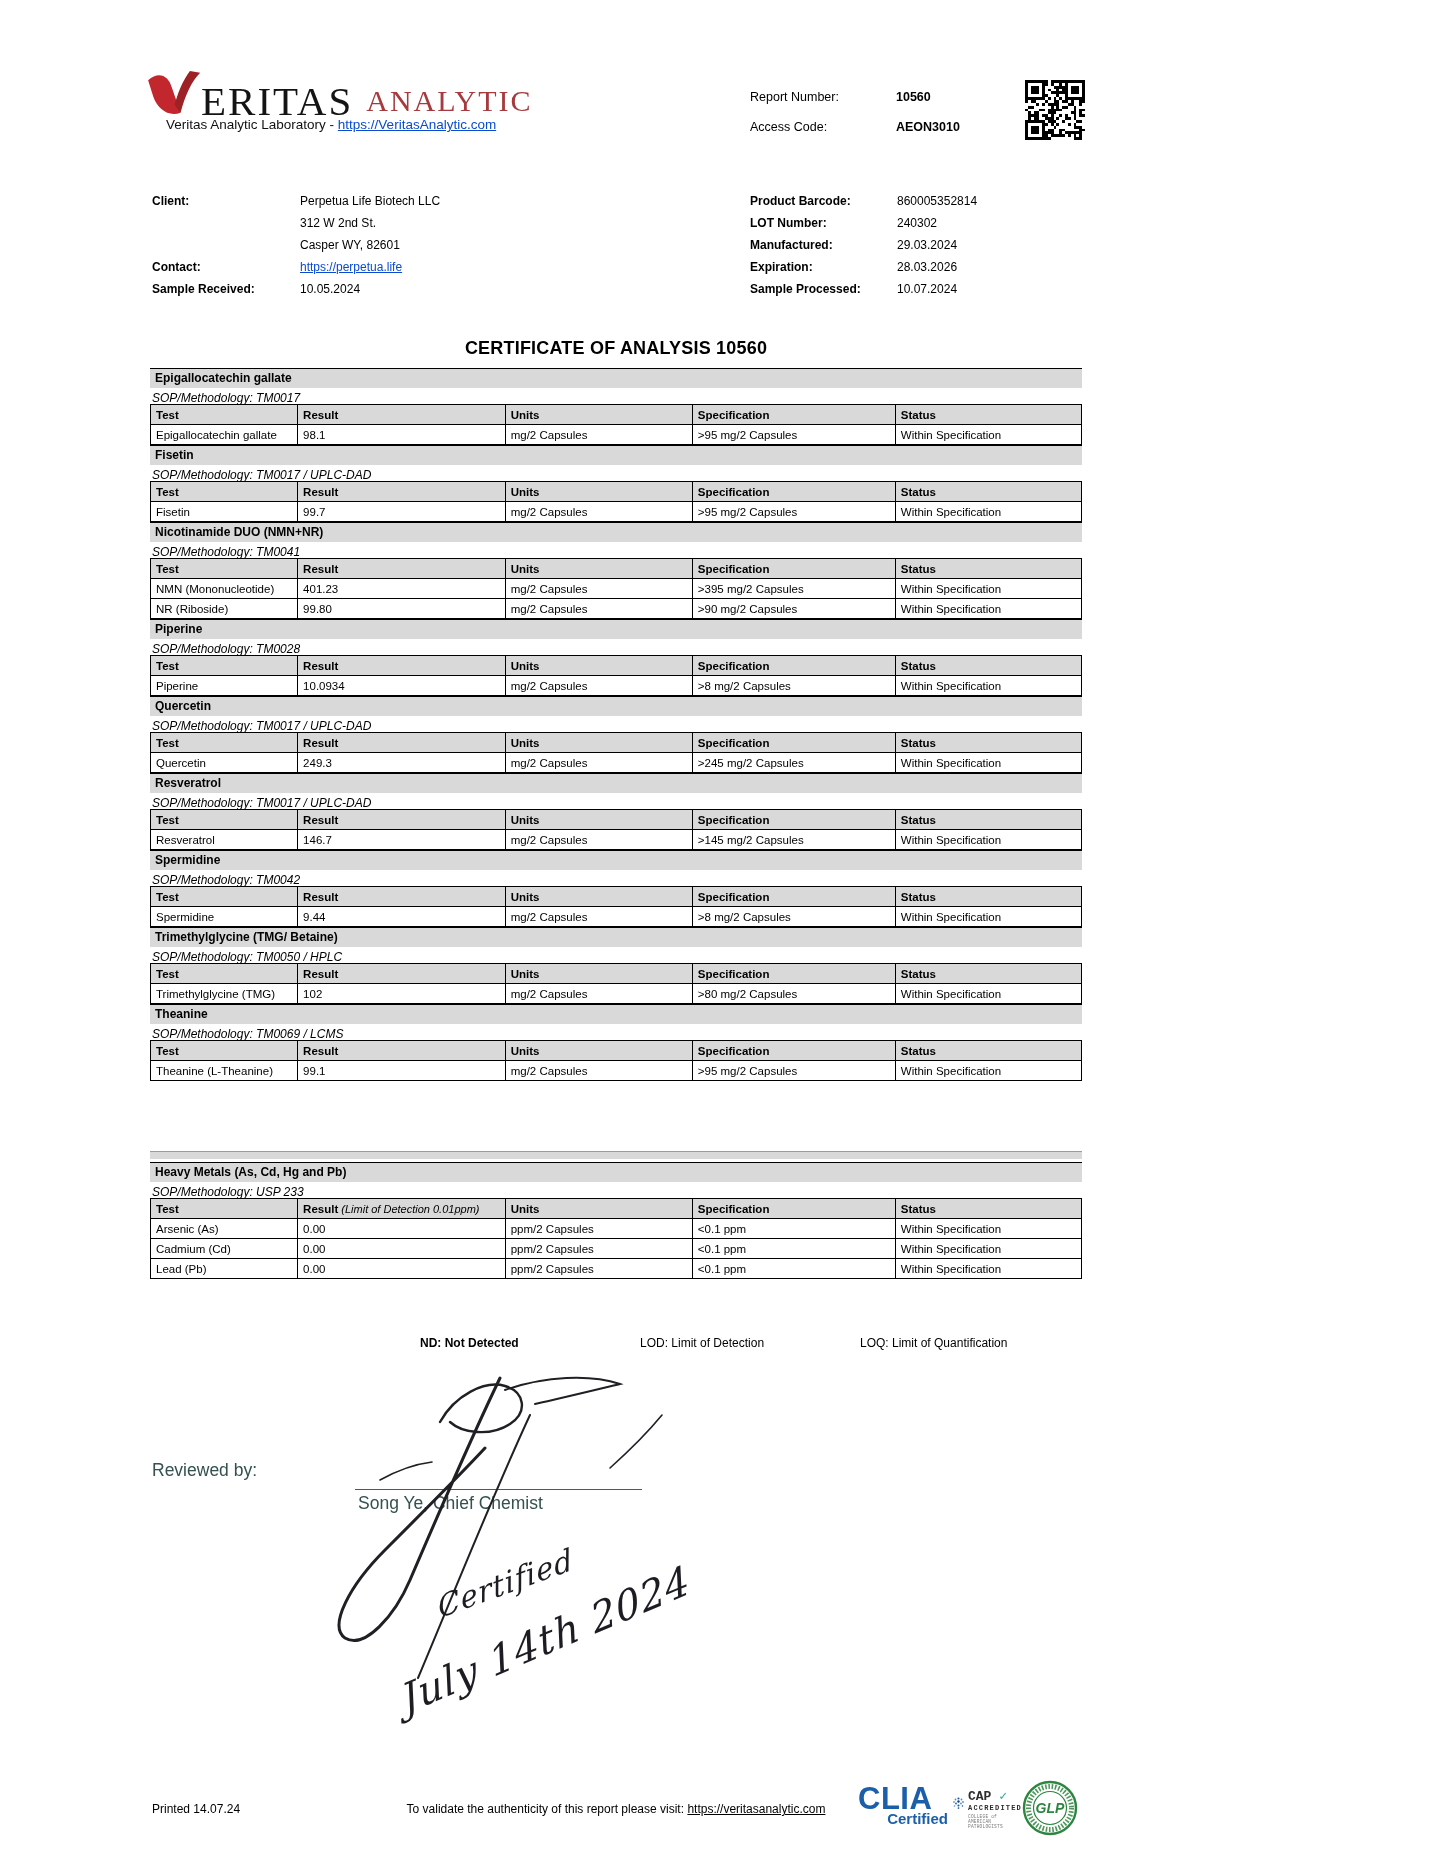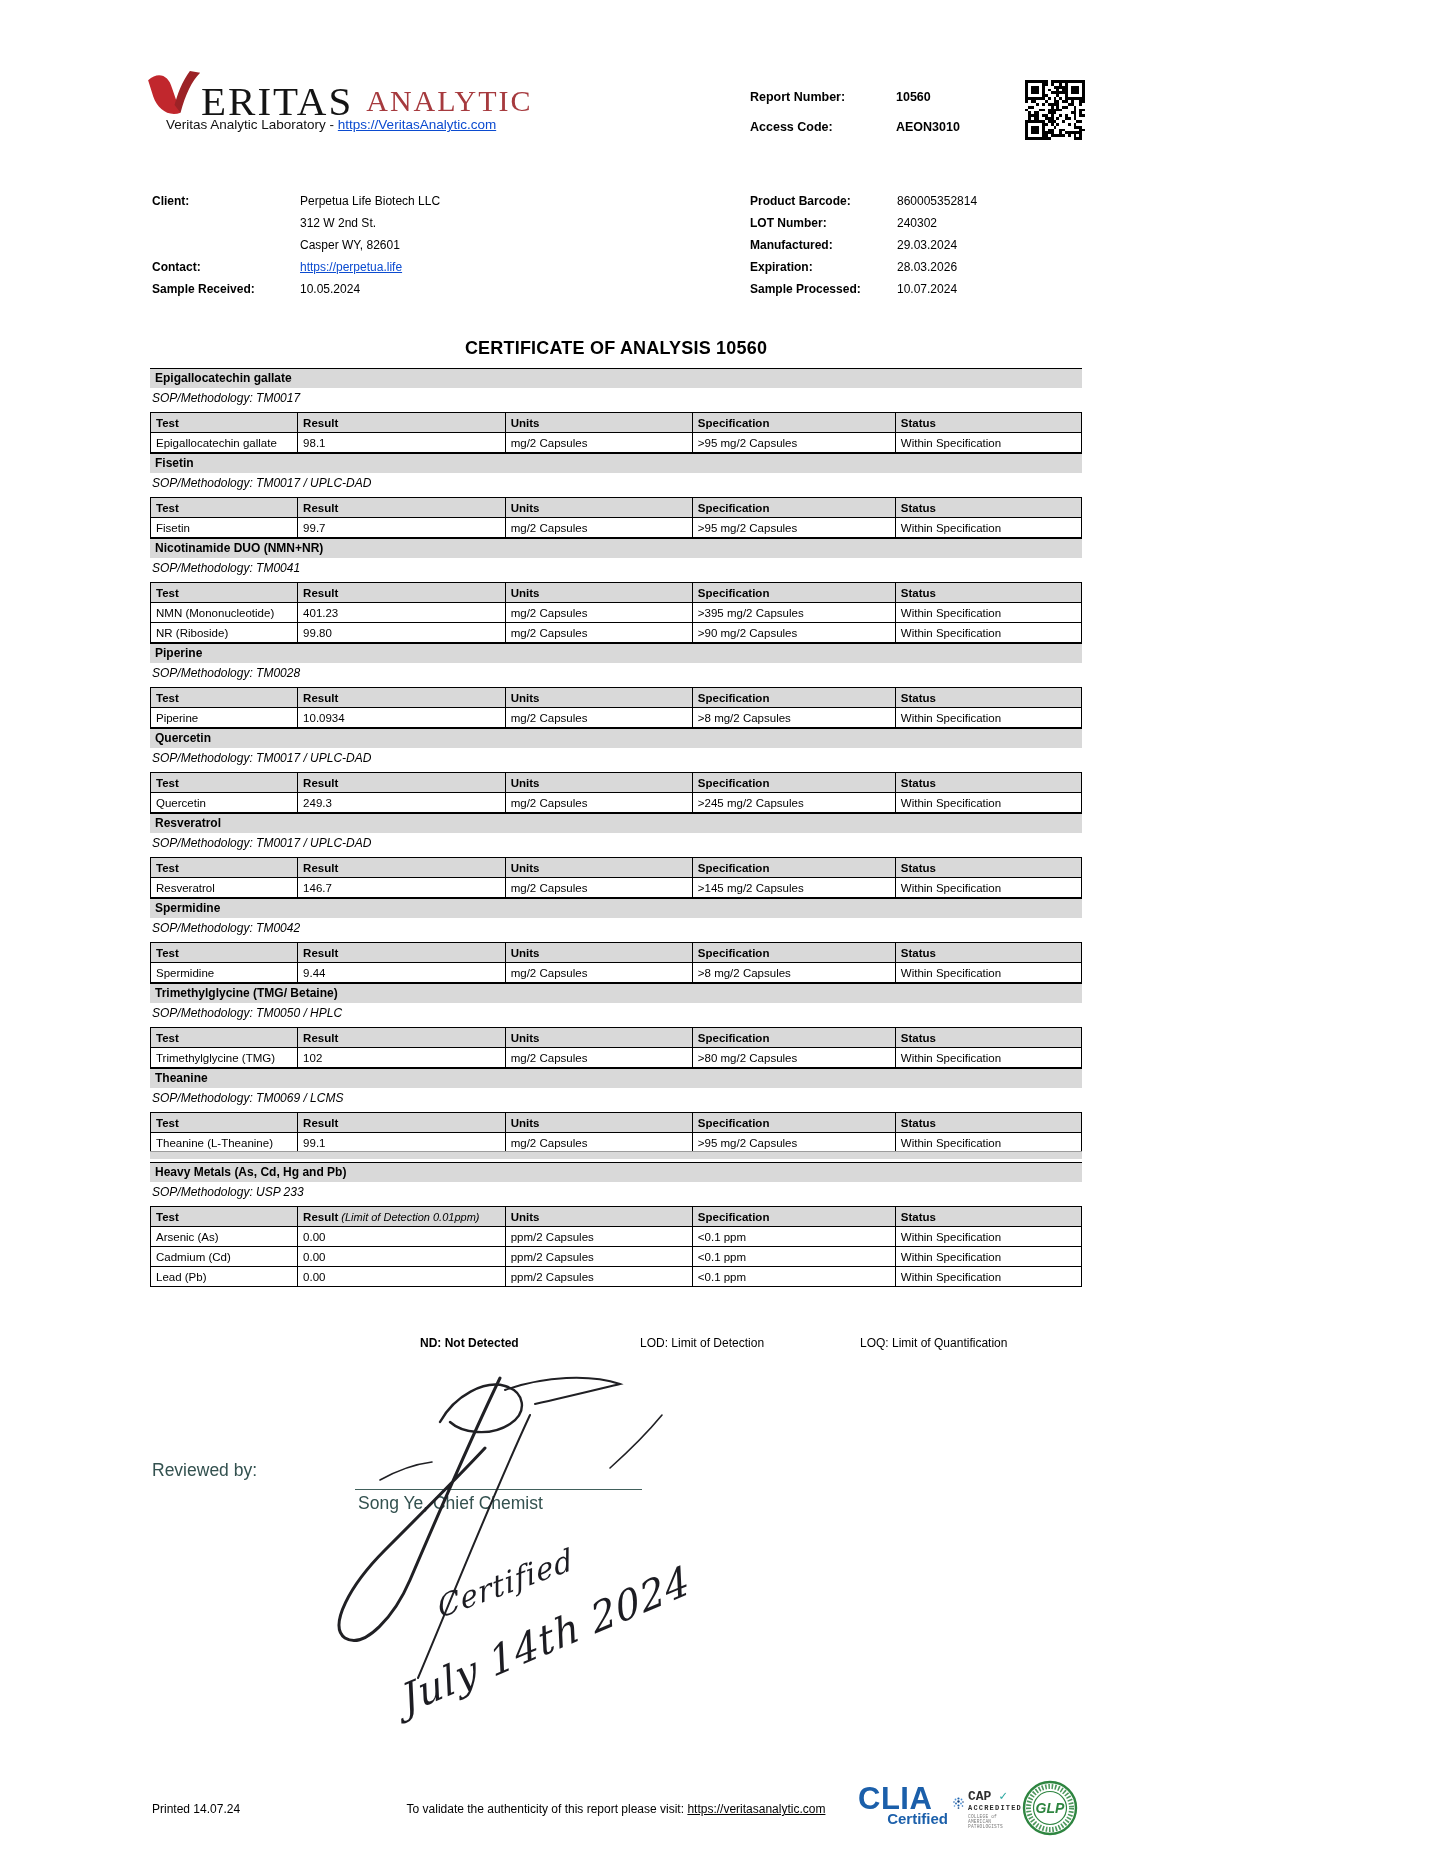--- a/index.html
+++ b/index.html
@@ -12,21 +12,21 @@
   .brand svg { margin-bottom:2px; }
   .brand-word { font-family:"Liberation Serif", serif; font-size:41px; line-height:42px;
                 letter-spacing:2px; color:#141414; font-weight:500; }
   .brand-word2 { font-family:"Liberation Serif", serif; font-size:30px; line-height:42px;
                  letter-spacing:2px; color:#a63a3e; margin-left:13px; }
   .tagline { position:absolute; left:166px; top:117px; font-size:13.5px; color:#111; }
   .tagline a { color:#0b4bd0; text-decoration:underline; }
 
   .report-block { position:absolute; left:750px; top:90px; font-size:12.5px; }
   .report-row { display:flex; height:30px; }
-  .report-row .lbl { width:146px; font-weight:bold; }
+  .report-row .lbl { width:146px; font-weight:normal; }
   .report-row .val { font-weight:bold; }
 
   .qr { position:absolute; left:1025px; top:80px; width:60px; height:60px; }
 
   
   .info-left  { position:absolute; left:152px;  top:194px; font-size:12px; }
   .info-right { position:absolute; left:750px; top:194px; font-size:12px; }
   .info-row { display:flex; height:22px; align-items:flex-start; }
   .info-left .lbl { width:148px; font-weight:bold; }
   .info-right .lbl { width:147px; font-weight:bold; }
@@ -37,21 +37,21 @@
                font-size:18px; font-weight:bold; letter-spacing:.2px; }
 
   
   .tables-main   { position:absolute; left:150px; top:368px;  width:932px; }
   .tables-metals { position:absolute; left:150px; top:1162px; width:932px; }
   .spacer-bar { position:absolute; left:150px; top:1151px; width:932px; height:7px;
                 background:#d9d9d9; border-top:1px solid #9c9c9c; }
 
   .sec-bar { background:#d9d9d9; border-top:1px solid #000; font-weight:bold;
              font-size:12px; padding:2px 5px 1px 5px; height:16px; line-height:15px; }
-  .sec-sop { font-style:italic; font-size:12px; height:24px; line-height:20px; padding-left:2px; }
+  .sec-sop { font-style:italic; font-size:12px; height:16px; line-height:20px; padding-left:2px; }
   table.coa { width:100%; border-collapse:collapse; table-layout:fixed; }
   table.coa th { background:#d9d9d9; text-align:left; font-size:11.5px; font-weight:bold;
                  border:1px solid #000; padding:2px 5px; height:15px; line-height:14px; }
   table.coa td { font-size:11.5px; border:1px solid #000; padding:2px 5px; height:15px;
                  line-height:14px; white-space:nowrap; overflow:hidden; }
   table.coa .note { font-weight:normal; font-style:italic; font-size:11px; }
 
   
   .legend span { position:absolute; top:1336px; font-size:12px; }
   .legend .nd  { left:420px;font-weight:bold; }

